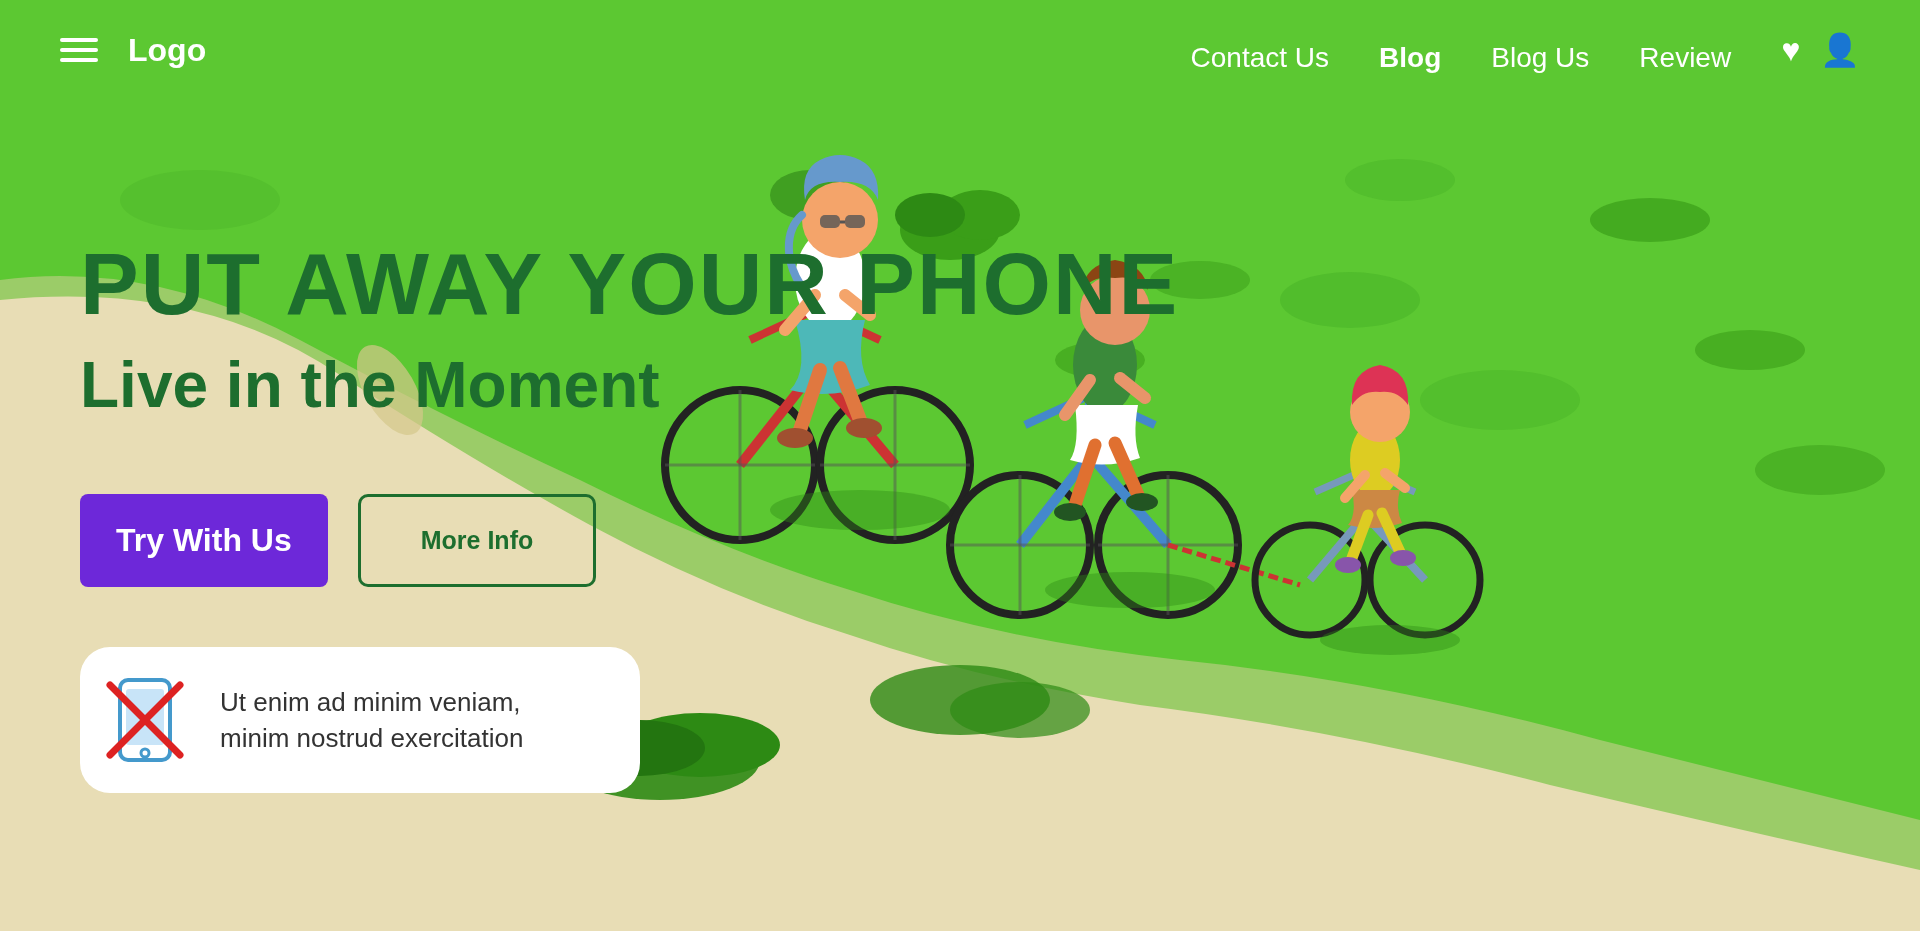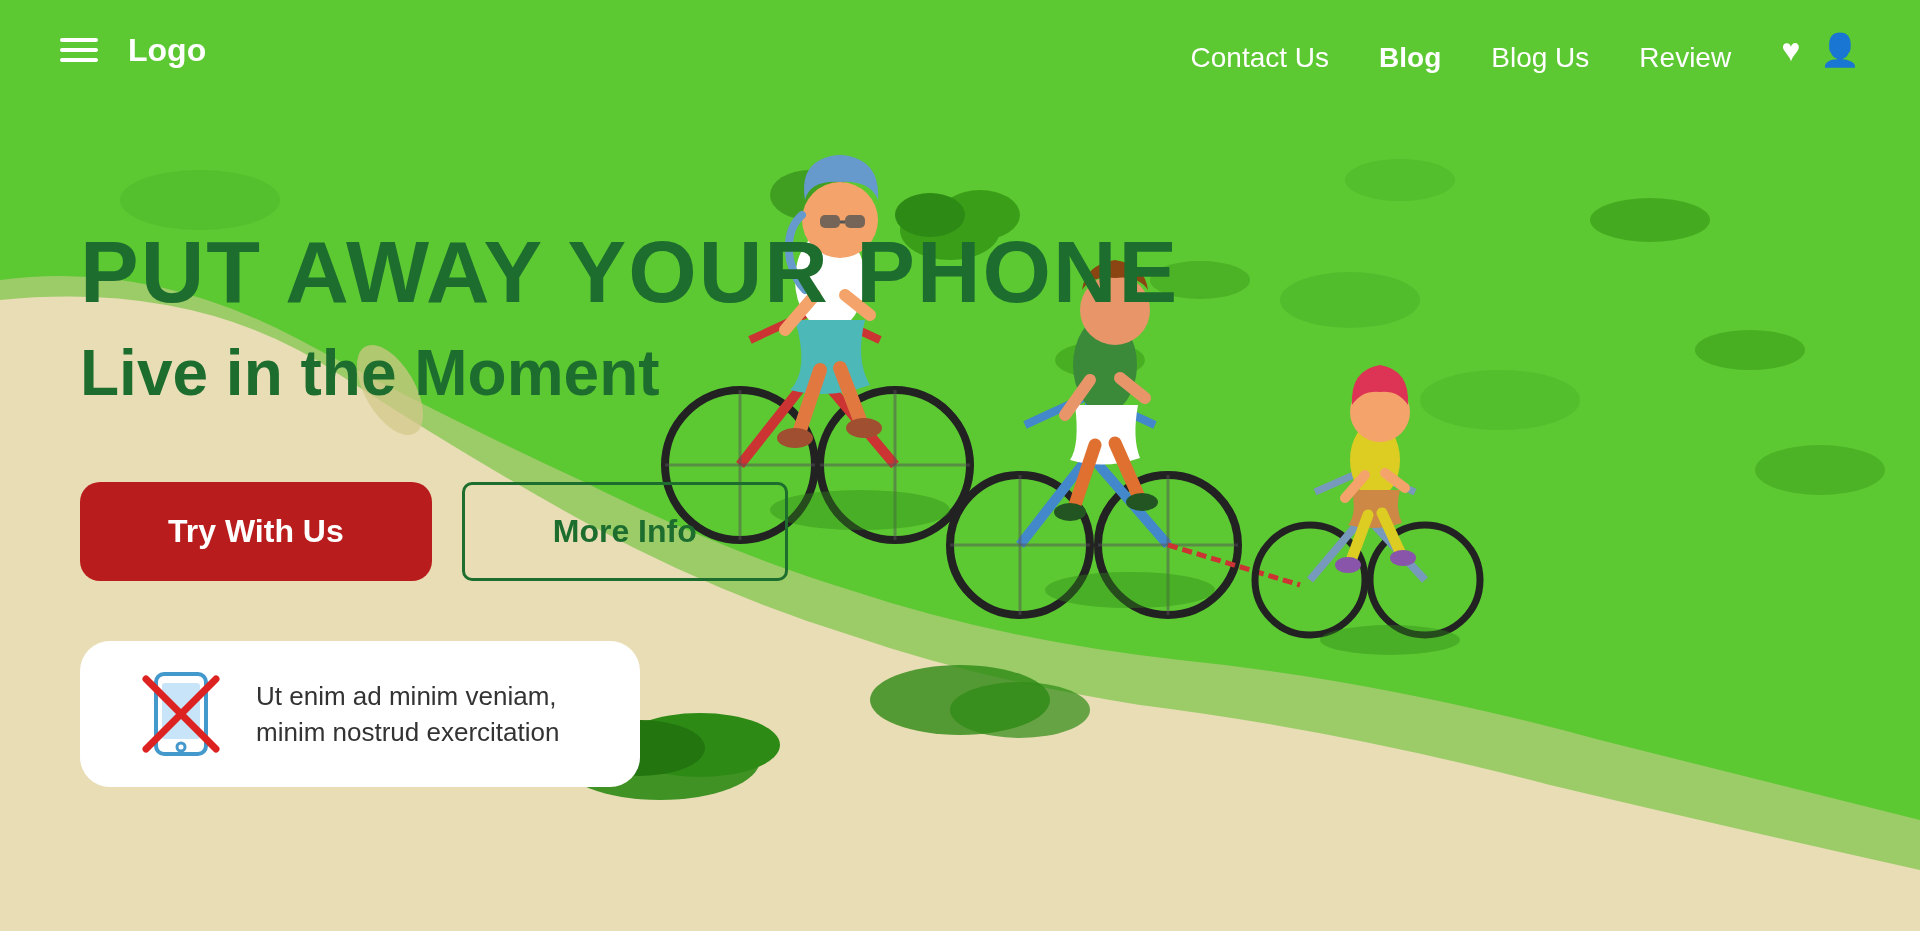--- a/index.html
+++ b/index.html
@@ -83,21 +83,21 @@
     .path-svg {
       position: absolute;
       top: 0; left: 0;
       width: 100%;
       height: 100%;
     }
 
     
     .hero-content {
       position: absolute;
-      top: 228px;
+      top: 240px;
       left: 80px;
       z-index: 5;
     }
     .hero-title {
       font-size: 88px;
       font-weight: 900;
       color: #1d6e2e;
       line-height: 1;
       text-transform: uppercase;
       letter-spacing: 2px;
@@ -108,45 +108,45 @@
       font-weight: 600;
       color: #1d6e2e;
       margin-bottom: 72px;
     }
     .hero-buttons {
       display: flex;
       gap: 30px;
       margin-bottom: 60px;
     }
     .btn-primary {
-      background: #b91c1c;
+      background: #6d28d9;
       color: white;
       font-size: 32px;
       font-weight: 700;
-      padding: 28px 88px;
+      padding: 28px 36px;
       border: none;
-      border-radius: 20px;
+      border-radius: 8px;
       cursor: pointer;
     }
     .btn-secondary {
       background: transparent;
       color: #1d6e2e;
-      font-size: 32px;
+      font-size: 25px;
       font-weight: 600;
-      padding: 28px 88px;
+      padding: 28px 60px;
       border: 3px solid #1d6e2e;
       border-radius: 10px;
       cursor: pointer;
     }
 
     
     .info-card {
       background: white;
       border-radius: 30px;
-      padding: 28px 56px;
+      padding: 28px 20px;
       display: flex;
       align-items: center;
       gap: 30px;
       max-width: 560px;
     }
     .phone-icon-box {
       width: 90px;
       height: 90px;
       flex-shrink: 0;
       position: relative;

